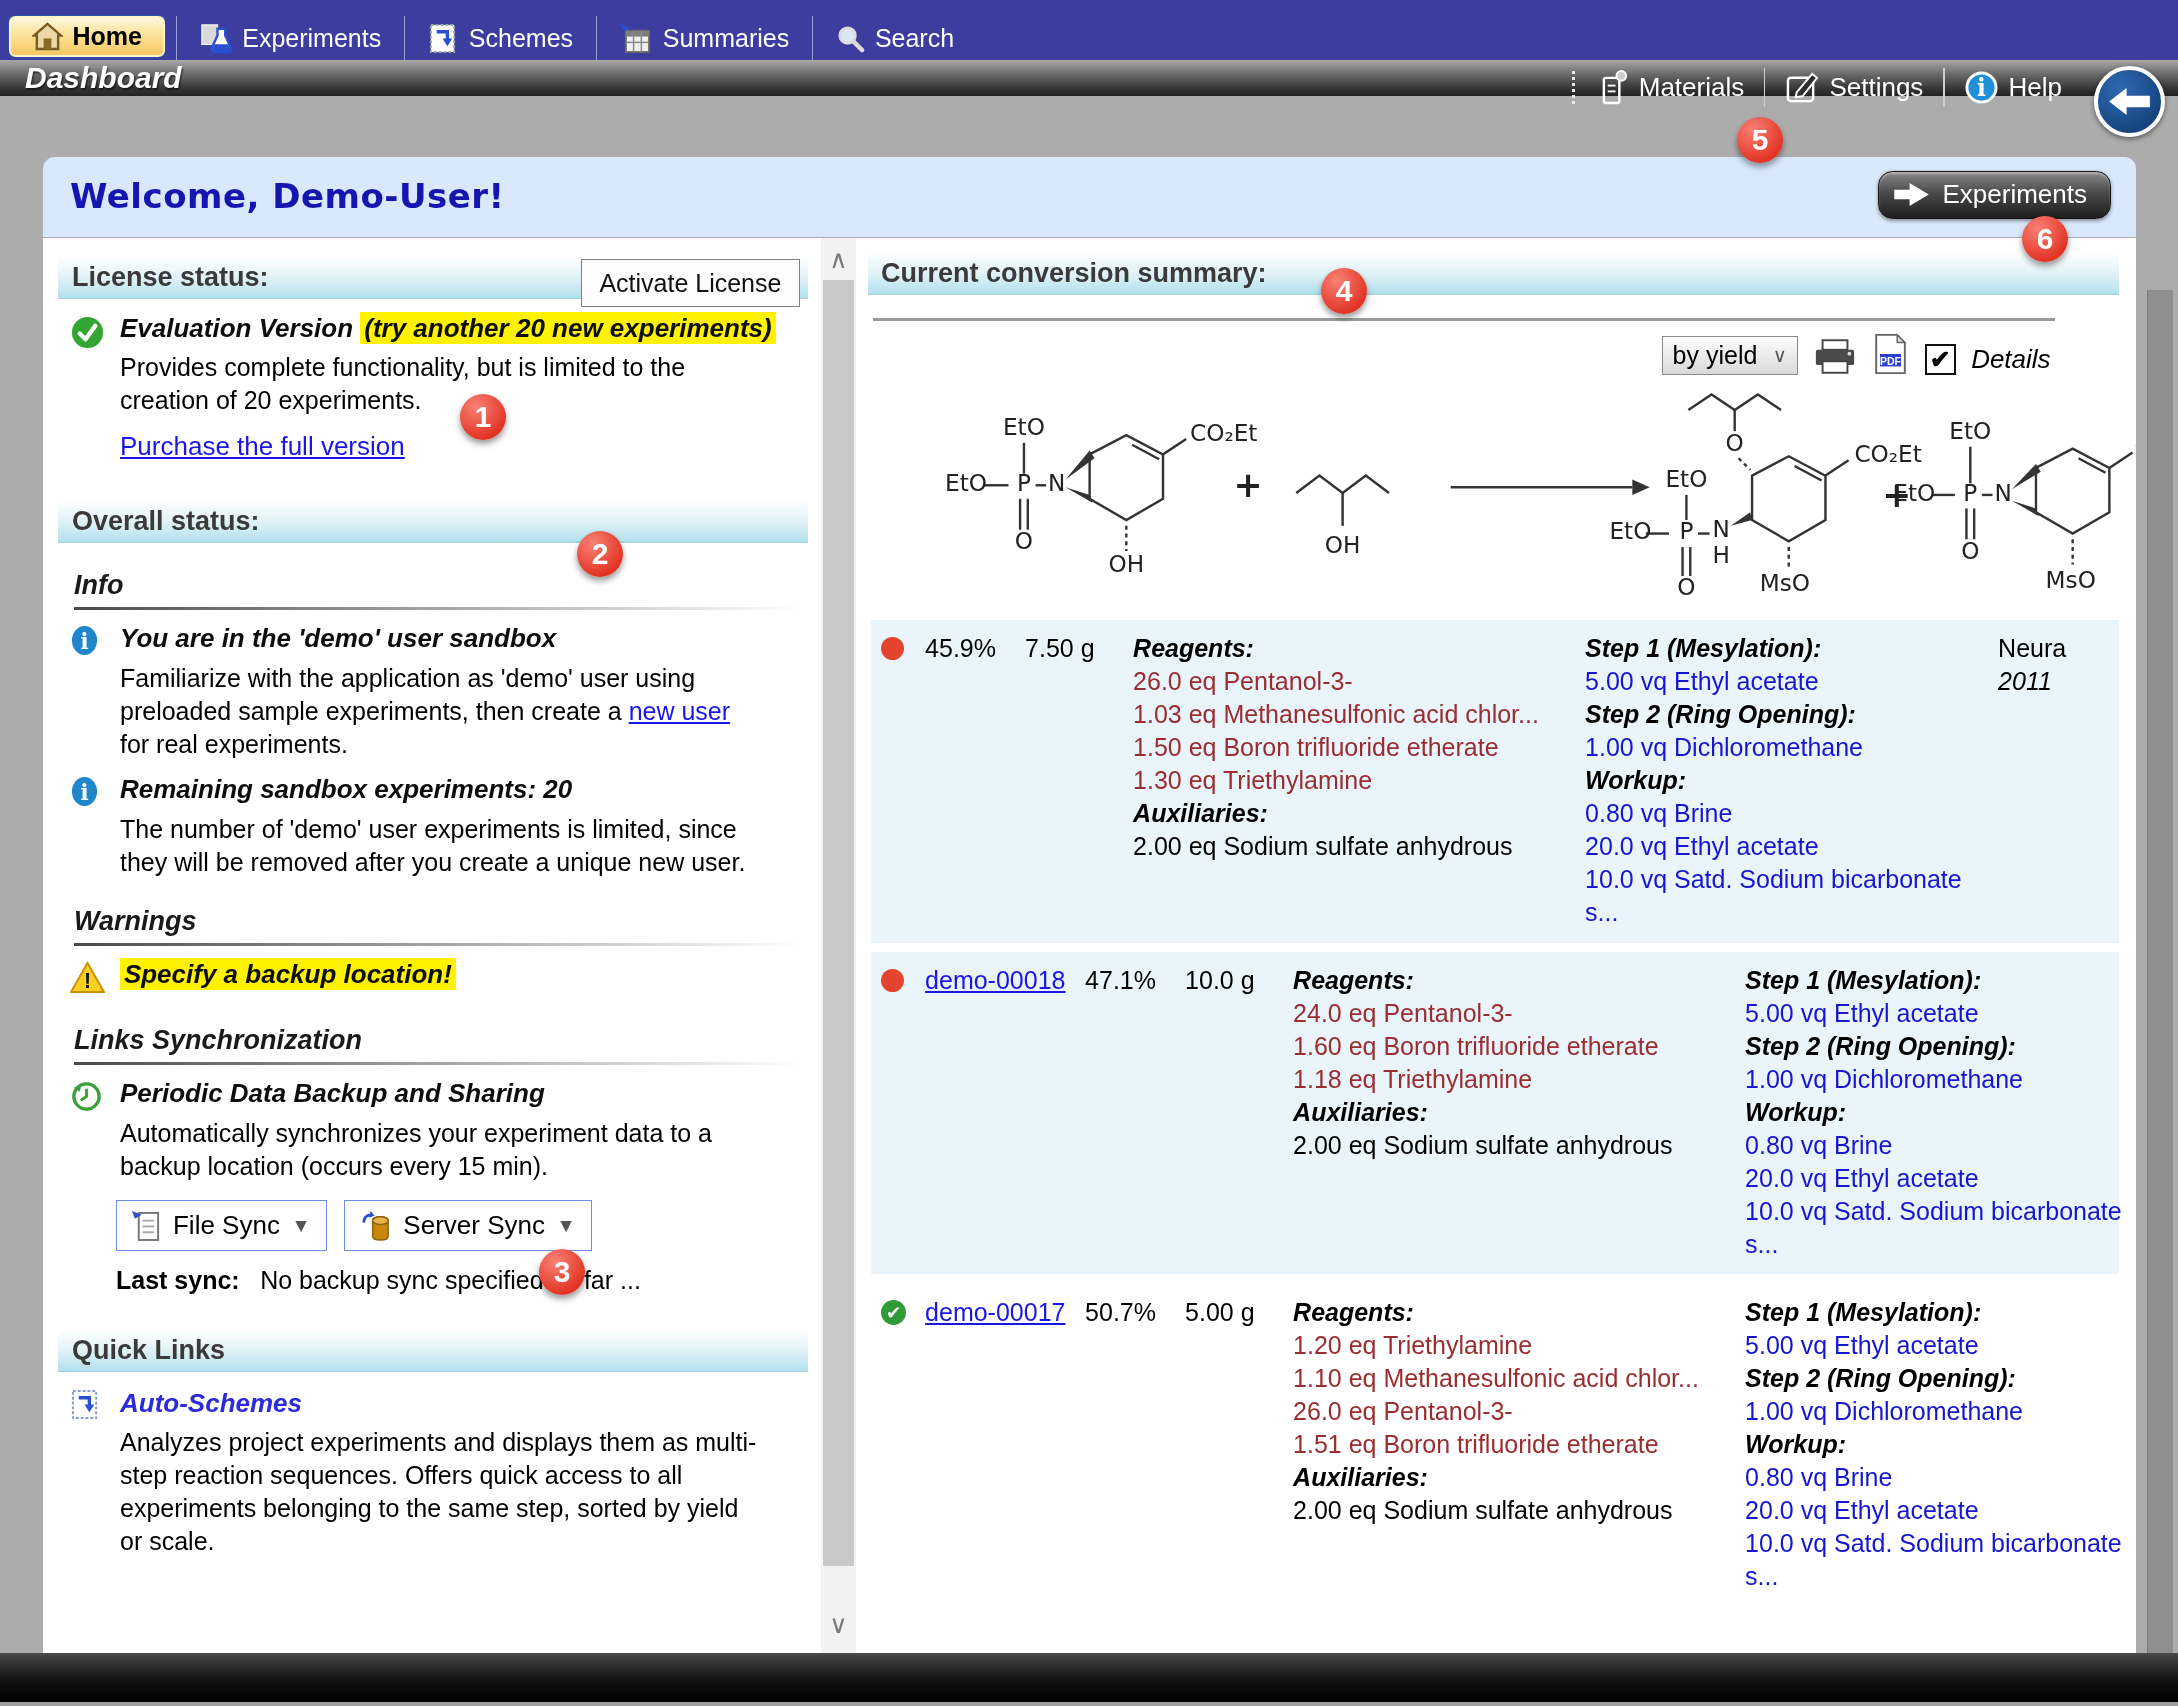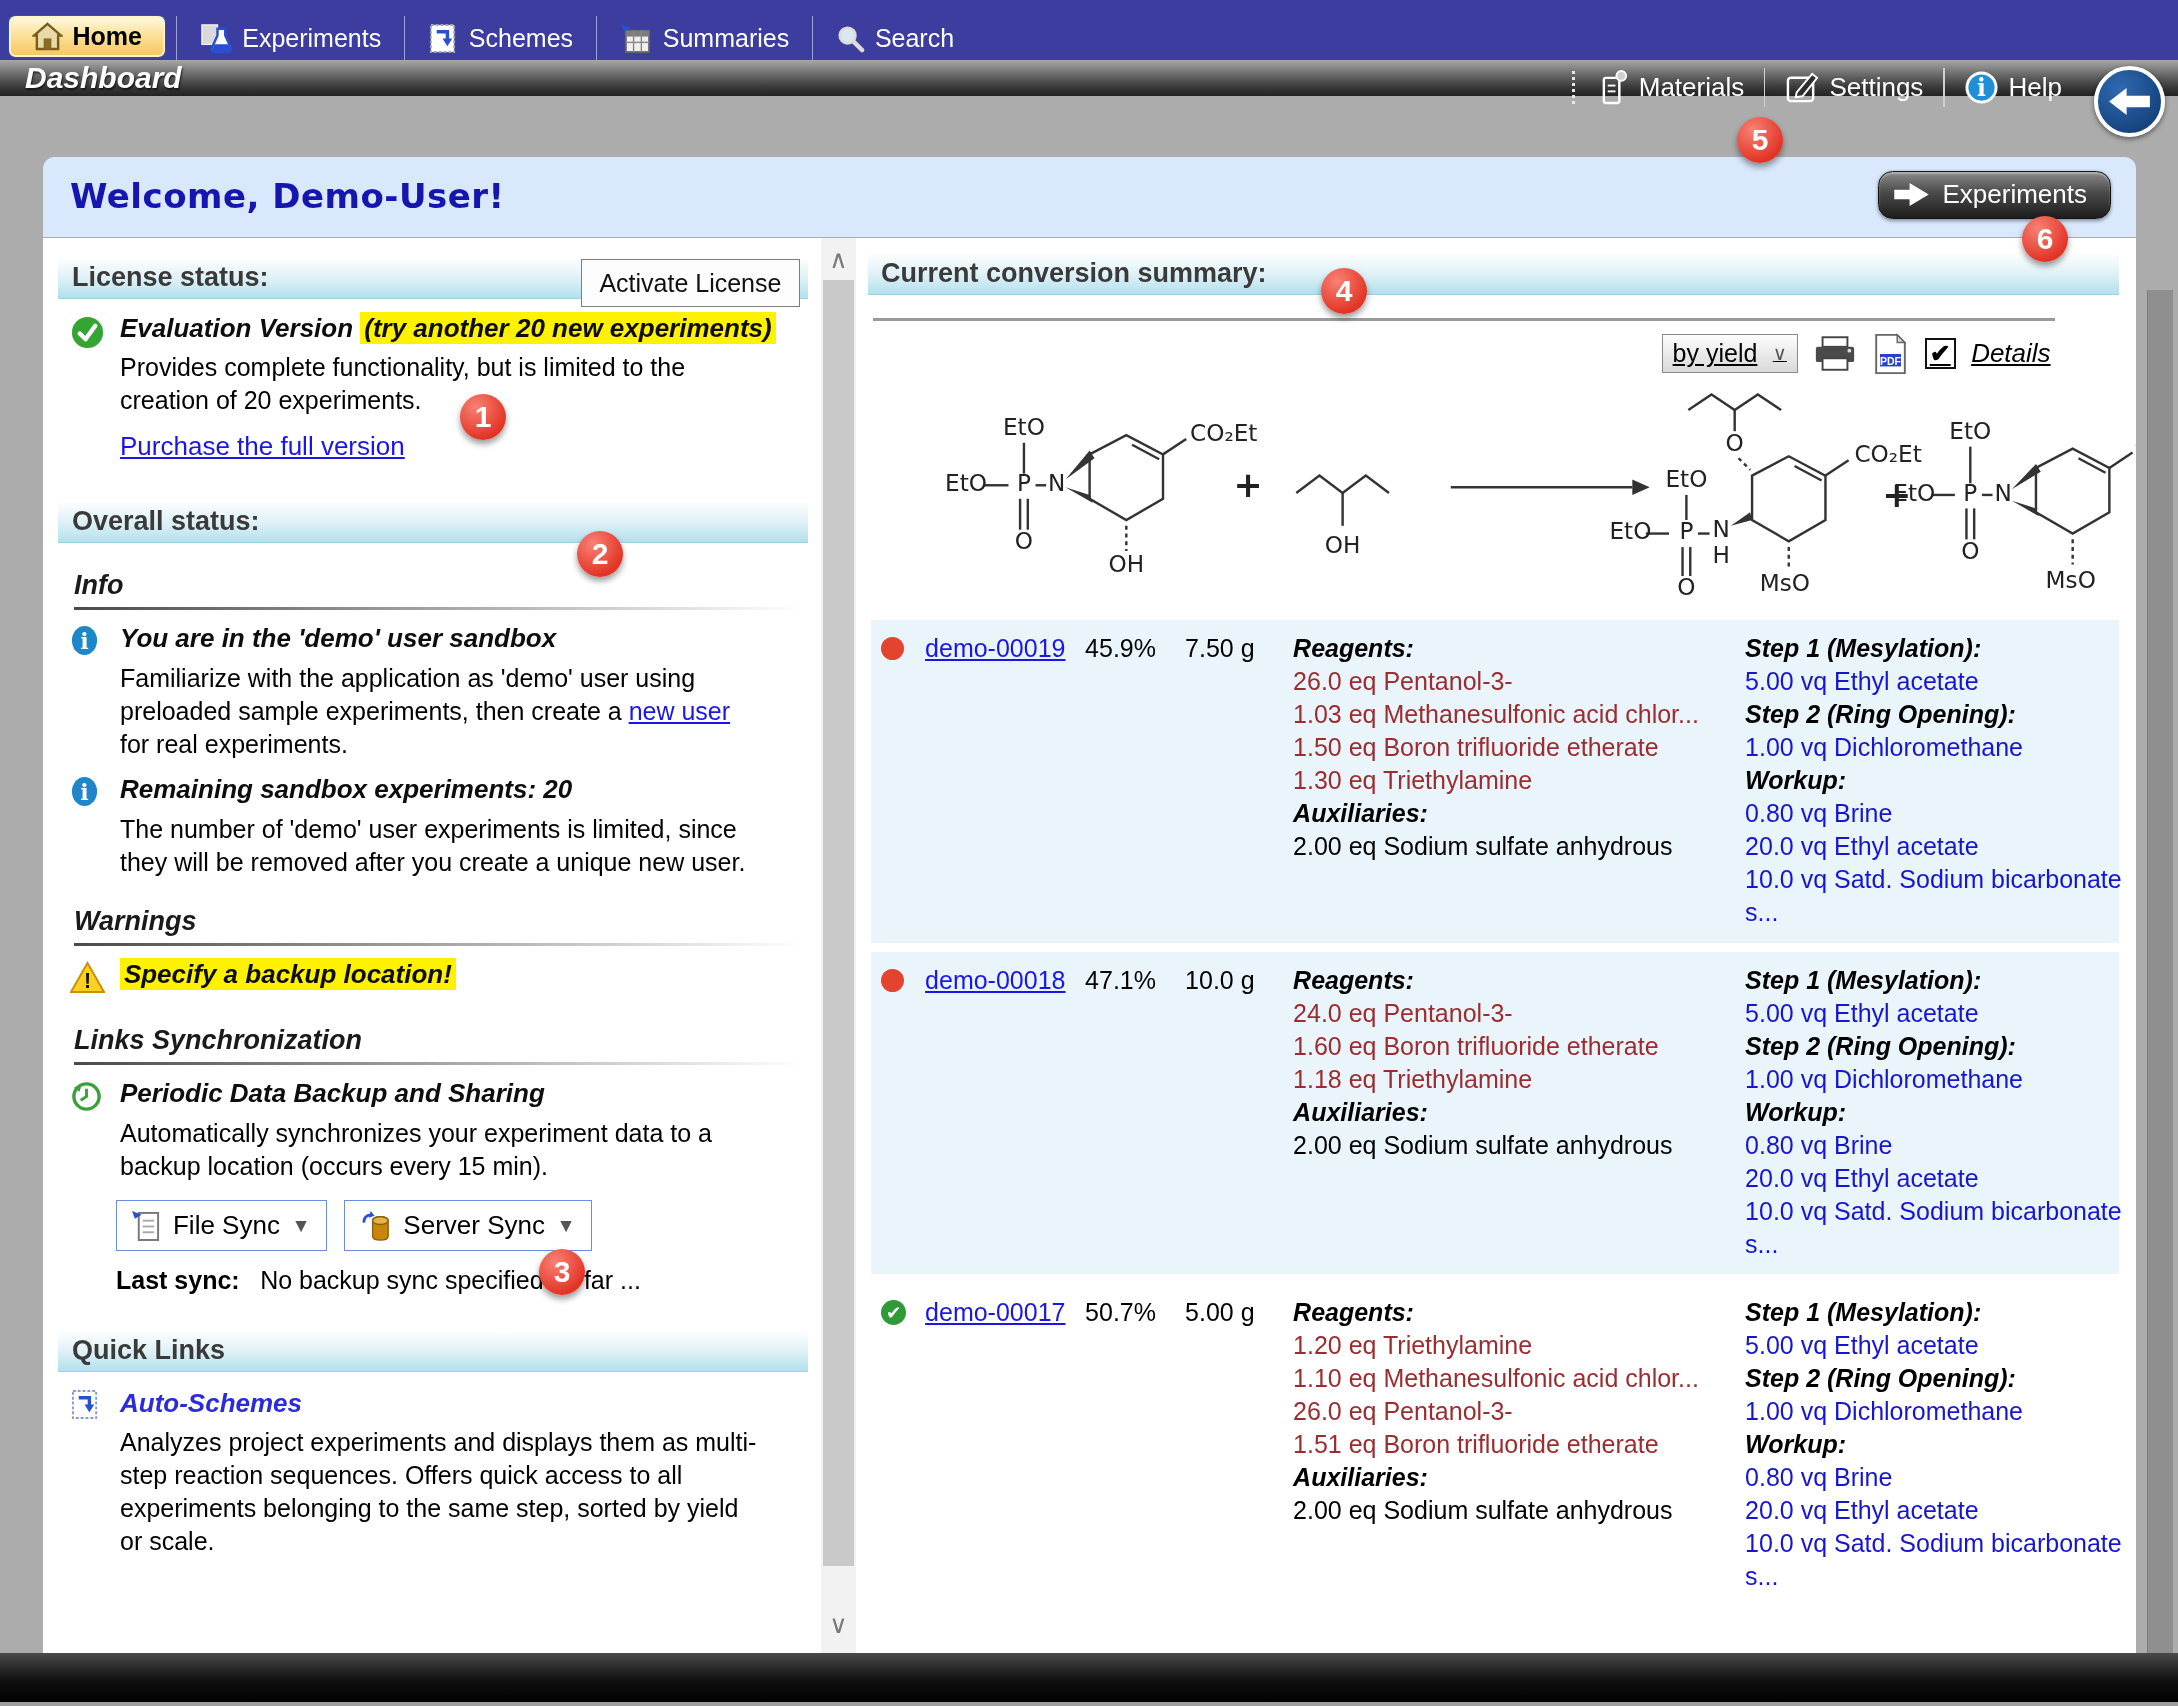--- a/index.html
+++ b/index.html
@@ -76,21 +76,21 @@
       padding:7.7px 15.4px;font-size:26px;cursor:pointer;}
   .caret{font-size:19.3px;color:#555;}
   .last-sync{font-size:25px;margin:15.4px 0 25px 46px;}
   .last-sync b{margin-right:13.5px;}
 
   .ql-item{display:flex;margin:15.4px 0 7.7px;}
   .ql-title{font-size:26px;font-weight:bold;font-style:italic;color:#2b2bdb;margin-bottom:7.7px;cursor:pointer;}
 
   
   .conv-rule{height:2.9px;background:#9a9a9a;margin:23px 64px 0 1.9px;}
-  .conv-controls{display:flex;justify-content:flex-end;align-items:center;gap:15.4px;margin:11.6px 68px 0 0;text-decoration:underline;}
+  .conv-controls{display:flex;justify-content:flex-end;align-items:flex-end;gap:15.4px;margin:11.6px 68px 0 0;}
   .select-box{display:flex;align-items:center;gap:15.4px;border:1px solid #8a8a8a;
       background:linear-gradient(180deg,#fdfdfd,#d9d9d9);padding:3.9px 9.7px;font-size:25px;cursor:pointer;}
   .checkbox{width:27px;height:27px;border:2.9px solid #111;background:#fff;display:flex;align-items:center;
       justify-content:center;font-size:25px;font-weight:bold;cursor:pointer;}
   .details-lbl{font-size:26px;font-style:italic;}
   .scheme-wrap{margin:3.9px 0 9.7px 39px;}
   .scheme-wrap svg text{fill:#222;font-family:"DejaVu Sans",sans-serif;}
 
   .exp-row{display:flex;padding:11.6px 0 13.5px 9.7px;margin-bottom:9.7px;font-size:25px;line-height:33px;}
   .row-blue{background:#e9f4fb;}
@@ -471,21 +471,20 @@
             <text x="1268" y="78" text-anchor="start" font-size="24">CO₂Et</text>
             <text x="1202" y="216" text-anchor="middle" font-size="24">MsO</text>
           </svg>
       </div>
 
       <div>
   <div class="exp-row row-blue">
     <div class="exp-status">
               <div class="st-dot"></div>
             </div>
-    <div class="exp-id"><a class="blue-link">demo-00019</a></div>
     <div class="exp-yield">45.9%</div>
     <div class="exp-scale">7.50 g</div>
     <div class="exp-reagents">
       <div class="blk-lbl">Reagents:</div>
       <div>
                 <div class="rg-line">26.0 eq Pentanol-3-</div>
                 <div class="rg-line">1.03 eq Methanesulfonic acid chlor...</div>
                 <div class="rg-line">1.50 eq Boron trifluoride etherate</div>
                 <div class="rg-line">1.30 eq Triethylamine</div>
               </div>

